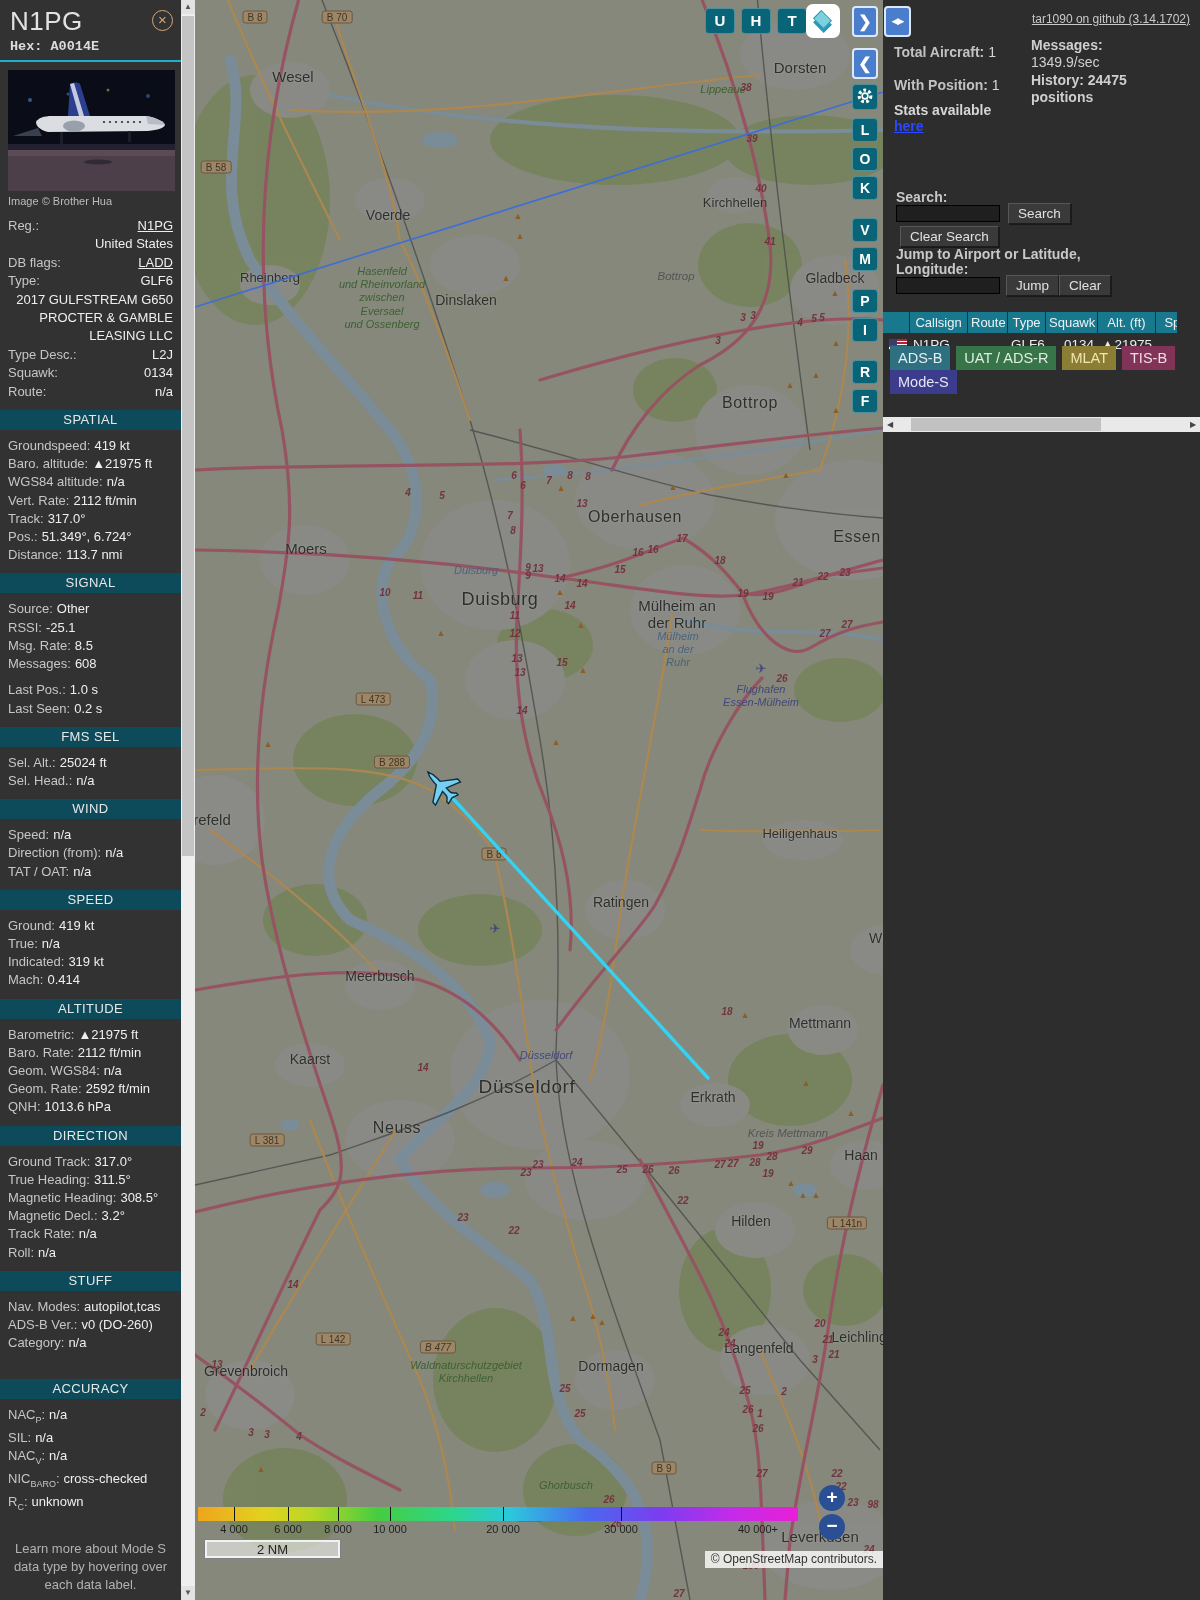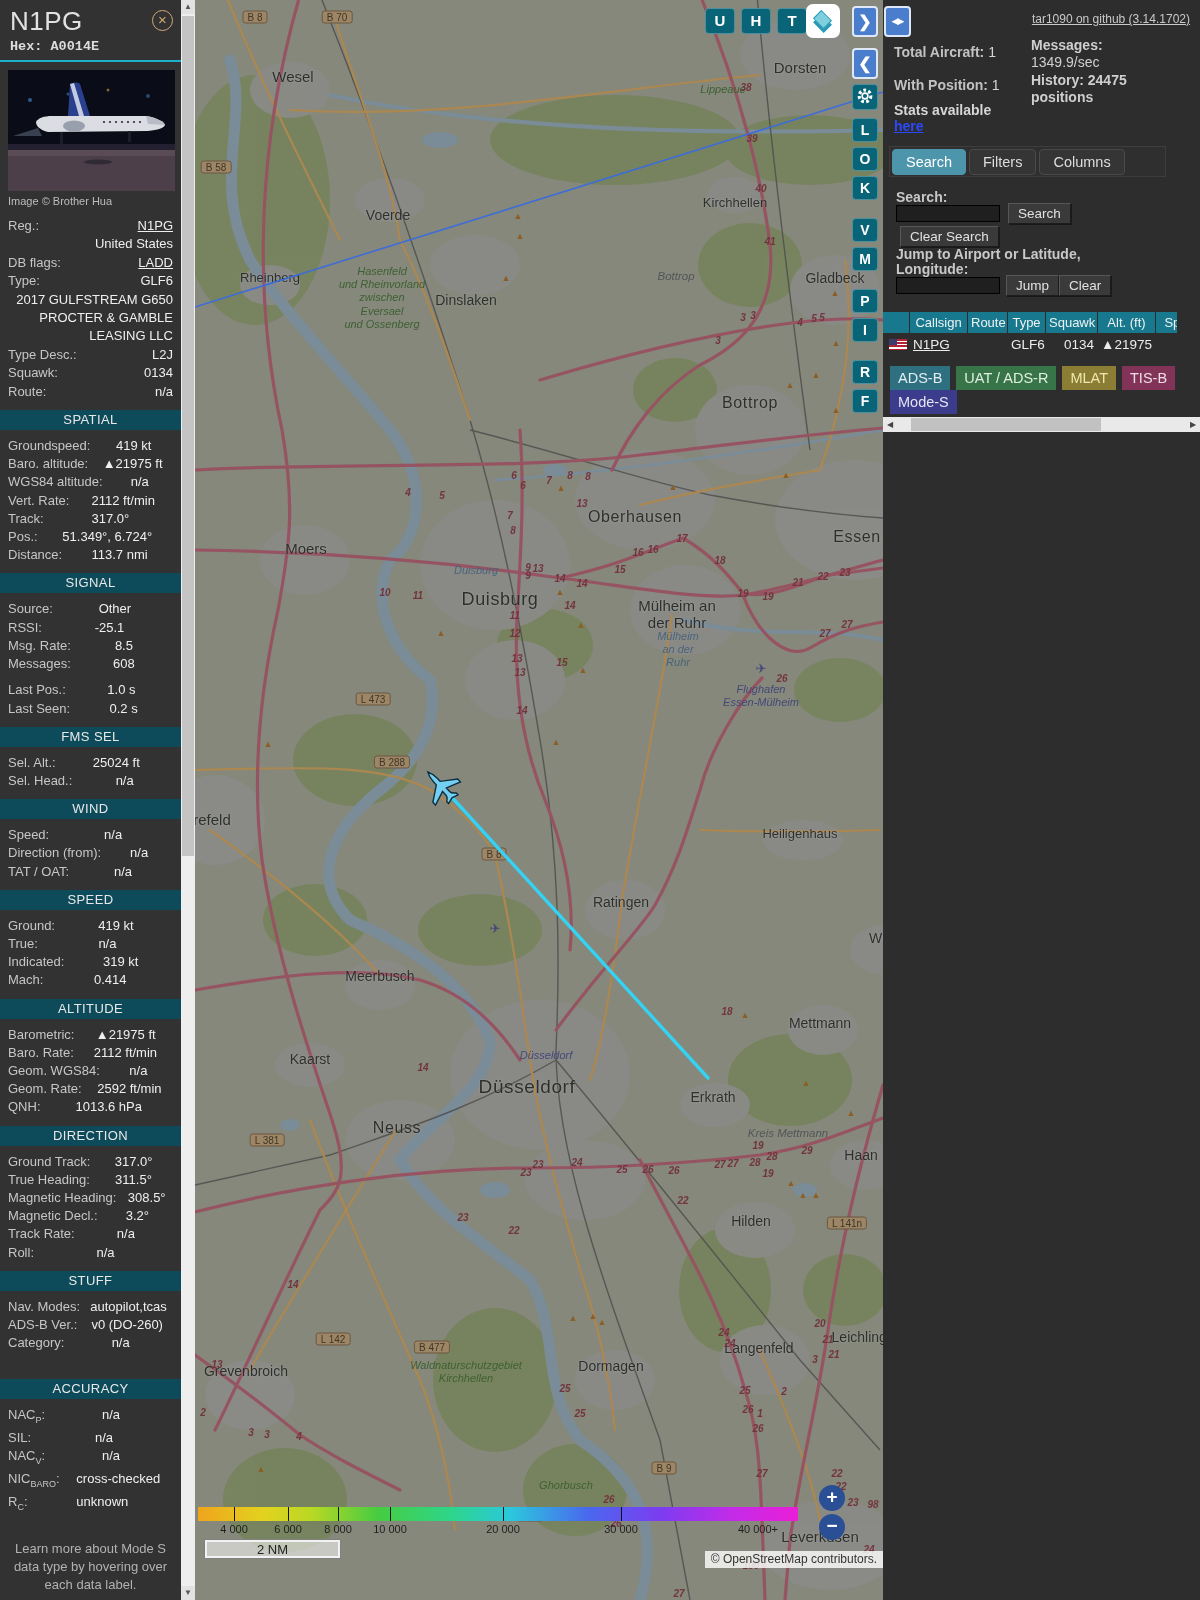--- a/index.html
+++ b/index.html
@@ -21,21 +21,21 @@
   .irow{display:flex;justify-content:space-between;padding:0 8px;line-height:18.4px;font-size:13px;}
   .irow .lbl{color:#c6c6c6;white-space:nowrap;}
   .irow .val{color:#efefef;text-align:right;flex:1;margin-left:6px;}
   .irow .val.link{text-decoration:underline;cursor:pointer;}
   .sec-h{background:#0d4a5a;color:#e8e8e8;text-align:center;font-size:13px;line-height:20px;
          letter-spacing:.4px;margin-top:9px;margin-bottom:7px;}
   .srow{display:flex;justify-content:space-between;padding:0 8px;line-height:18.2px;font-size:13px;}
   .srow.gap{margin-top:8px;}
   .srow .lbl{color:#c6c6c6;}
   .srow .lbl sub{font-size:9px;}
-  .srow .val{color:#efefef;text-align:center;flex:1;margin-left:4px;}
+  .srow .val{color:#efefef;text-align:left;flex:1;margin-left:4px;}
   .sb-footer{margin-top:24px;padding:0 8px;text-align:center;color:#b2b2b2;font-size:13px;line-height:18px;}
   .spacer18{height:18px;}
 
   
   .sb-scroll{position:absolute;left:181px;top:0;width:14px;height:1600px;background:#eeeeee;z-index:31;}
   .sb-scroll .arr{position:absolute;left:0;width:14px;height:14px;color:#555;font-size:8px;
                   text-align:center;line-height:14px;background:#e2e2e2;cursor:pointer;}
   .sb-scroll .arr.up{top:0;} .sb-scroll .arr.dn{bottom:0;}
   .sb-thumb{position:absolute;left:1px;top:16px;width:12px;height:840px;background:#c4c4c4;cursor:pointer;}
 
@@ -99,21 +99,21 @@
   .actable{position:absolute;left:0;top:312px;width:294px;overflow:hidden;}
   .actable .hrow,.actable .drow{display:flex;}
   .hcell{background:#18788e;color:#eef2f2;font-size:13px;padding:3px 3px;margin-right:1px;margin-bottom:1px;
          white-space:nowrap;text-align:center;}
   .dcell{color:#ececec;font-size:13.5px;padding:3px 3px;margin-right:1px;white-space:nowrap;display:flex;align-items:center;}
   .dcell.right{justify-content:flex-end;}
   .callsign-link{text-decoration:underline;cursor:pointer;}
   .flag{display:inline-block;width:18px;height:11px;margin:0 2px 0 3px;position:relative;flex:none;
         background:repeating-linear-gradient(#b22234 0 1.6px,#fff 1.6px 3.2px);}
   .flag::after{content:"";position:absolute;left:0;top:0;width:8px;height:6px;background:#3c3b6e;}
-  .legend{position:absolute;left:7px;top:366px;width:300px;line-height:24px;}
+  .legend{position:absolute;left:7px;top:346px;width:300px;line-height:24px;}
   .chip{display:inline-block;padding:0px 8px;margin-right:6px;font-size:14.5px;}
   .hscroll{position:absolute;left:0;top:417px;width:317px;height:15px;background:#e9e9e9;}
   .hscroll .harr{position:absolute;top:0;width:14px;height:15px;color:#444;font-size:8px;text-align:center;line-height:15px;cursor:pointer;}
   .hthumb{position:absolute;left:28px;top:1px;width:190px;height:13px;background:#c1c1c1;cursor:pointer;}
 </style>
 </head>
 <body>
 
 <div class="app">
 
@@ -277,21 +277,21 @@
 Kirchhellen</div>
         <div class="area green" style="left: 371px; top: 1486px;">Ghorbusch</div>
         <div class="badge" style="left: 60px; top: 17px;">B 8</div>
         <div class="badge" style="left: 142px; top: 17px;">B 70</div>
         <div class="badge" style="left: 21px; top: 167px;">B 58</div>
         <div class="badge" style="left: 178px; top: 699px;">L 473</div>
         <div class="badge" style="left: 197px; top: 762px;">B 288</div>
         <div class="badge" style="left: 299px; top: 854px;">B 8</div>
         <div class="badge" style="left: 72px; top: 1140px;">L 381</div>
         <div class="badge" style="left: 138px; top: 1339px;">L 142</div>
-        <div class="badge" style="left: 237px; top: 1347px;">B 477</div>
+        <div class="badge" style="left: 243px; top: 1347px; font-style: italic;">B 477</div>
         <div class="badge" style="left: 469px; top: 1468px;">B 9</div>
         <div class="badge" style="left: 335px; top: 1515px;">L 93</div>
         <div class="badge" style="left: 652px; top: 1223px;">L 141n</div>
         <div class="jnum" style="left: 551px; top: 87px;">38</div>
         <div class="jnum" style="left: 557px; top: 138px;">39</div>
         <div class="jnum" style="left: 566px; top: 188px;">40</div>
         <div class="jnum" style="left: 575px; top: 241px;">41</div>
         <div class="jnum" style="left: 548px; top: 317px;">3</div>
         <div class="jnum" style="left: 558px; top: 315px;">3</div>
         <div class="jnum" style="left: 605px; top: 322px;">4</div>
@@ -744,21 +744,20 @@
       <b>Total Aircraft:</b> <span>1</span></div>
     <div class="stat" style="left:11px;top:77px;">
       <b>With Position:</b> <span>1</span></div>
     <div class="stat" style="left:11px;top:102px;font-weight:bold;">Stats available</div>
     <a class="here-link">here</a>
     <div class="stats-right">
       <div><b>Messages:</b><br><span>1349.9/sec</span></div>
       <div style="margin-top:2px;font-weight:bold;"><b>History:</b> <span>24475 positions</span></div>
     </div>
 
-    <div class="tabs" id="tabs"><div class="tab active">Search</div><div class="tab">Filters</div><div class="tab">Columns</div></div>
 
     <div class="plabel" style="left:13px;top:189px;">Search:</div>
     <input class="pinput" style="left: 13px; top: 205px;" value="">
     <button class="pbtn" style="left:125px;top:203px;">Search</button>
     <button class="pbtn" style="left:17px;top:226px;">Clear Search</button>
 
     <div class="plabel" style="left:13px;top:247px;width:250px;line-height:15px;">Jump to Airport or Latitude, Longitude:</div>
     <input class="pinput" style="left: 13px; top: 277px;" value="">
     <button class="pbtn" style="left:123px;top:275px;">Jump</button>
     <button class="pbtn" style="left:176px;top:275px;">Clear</button>

